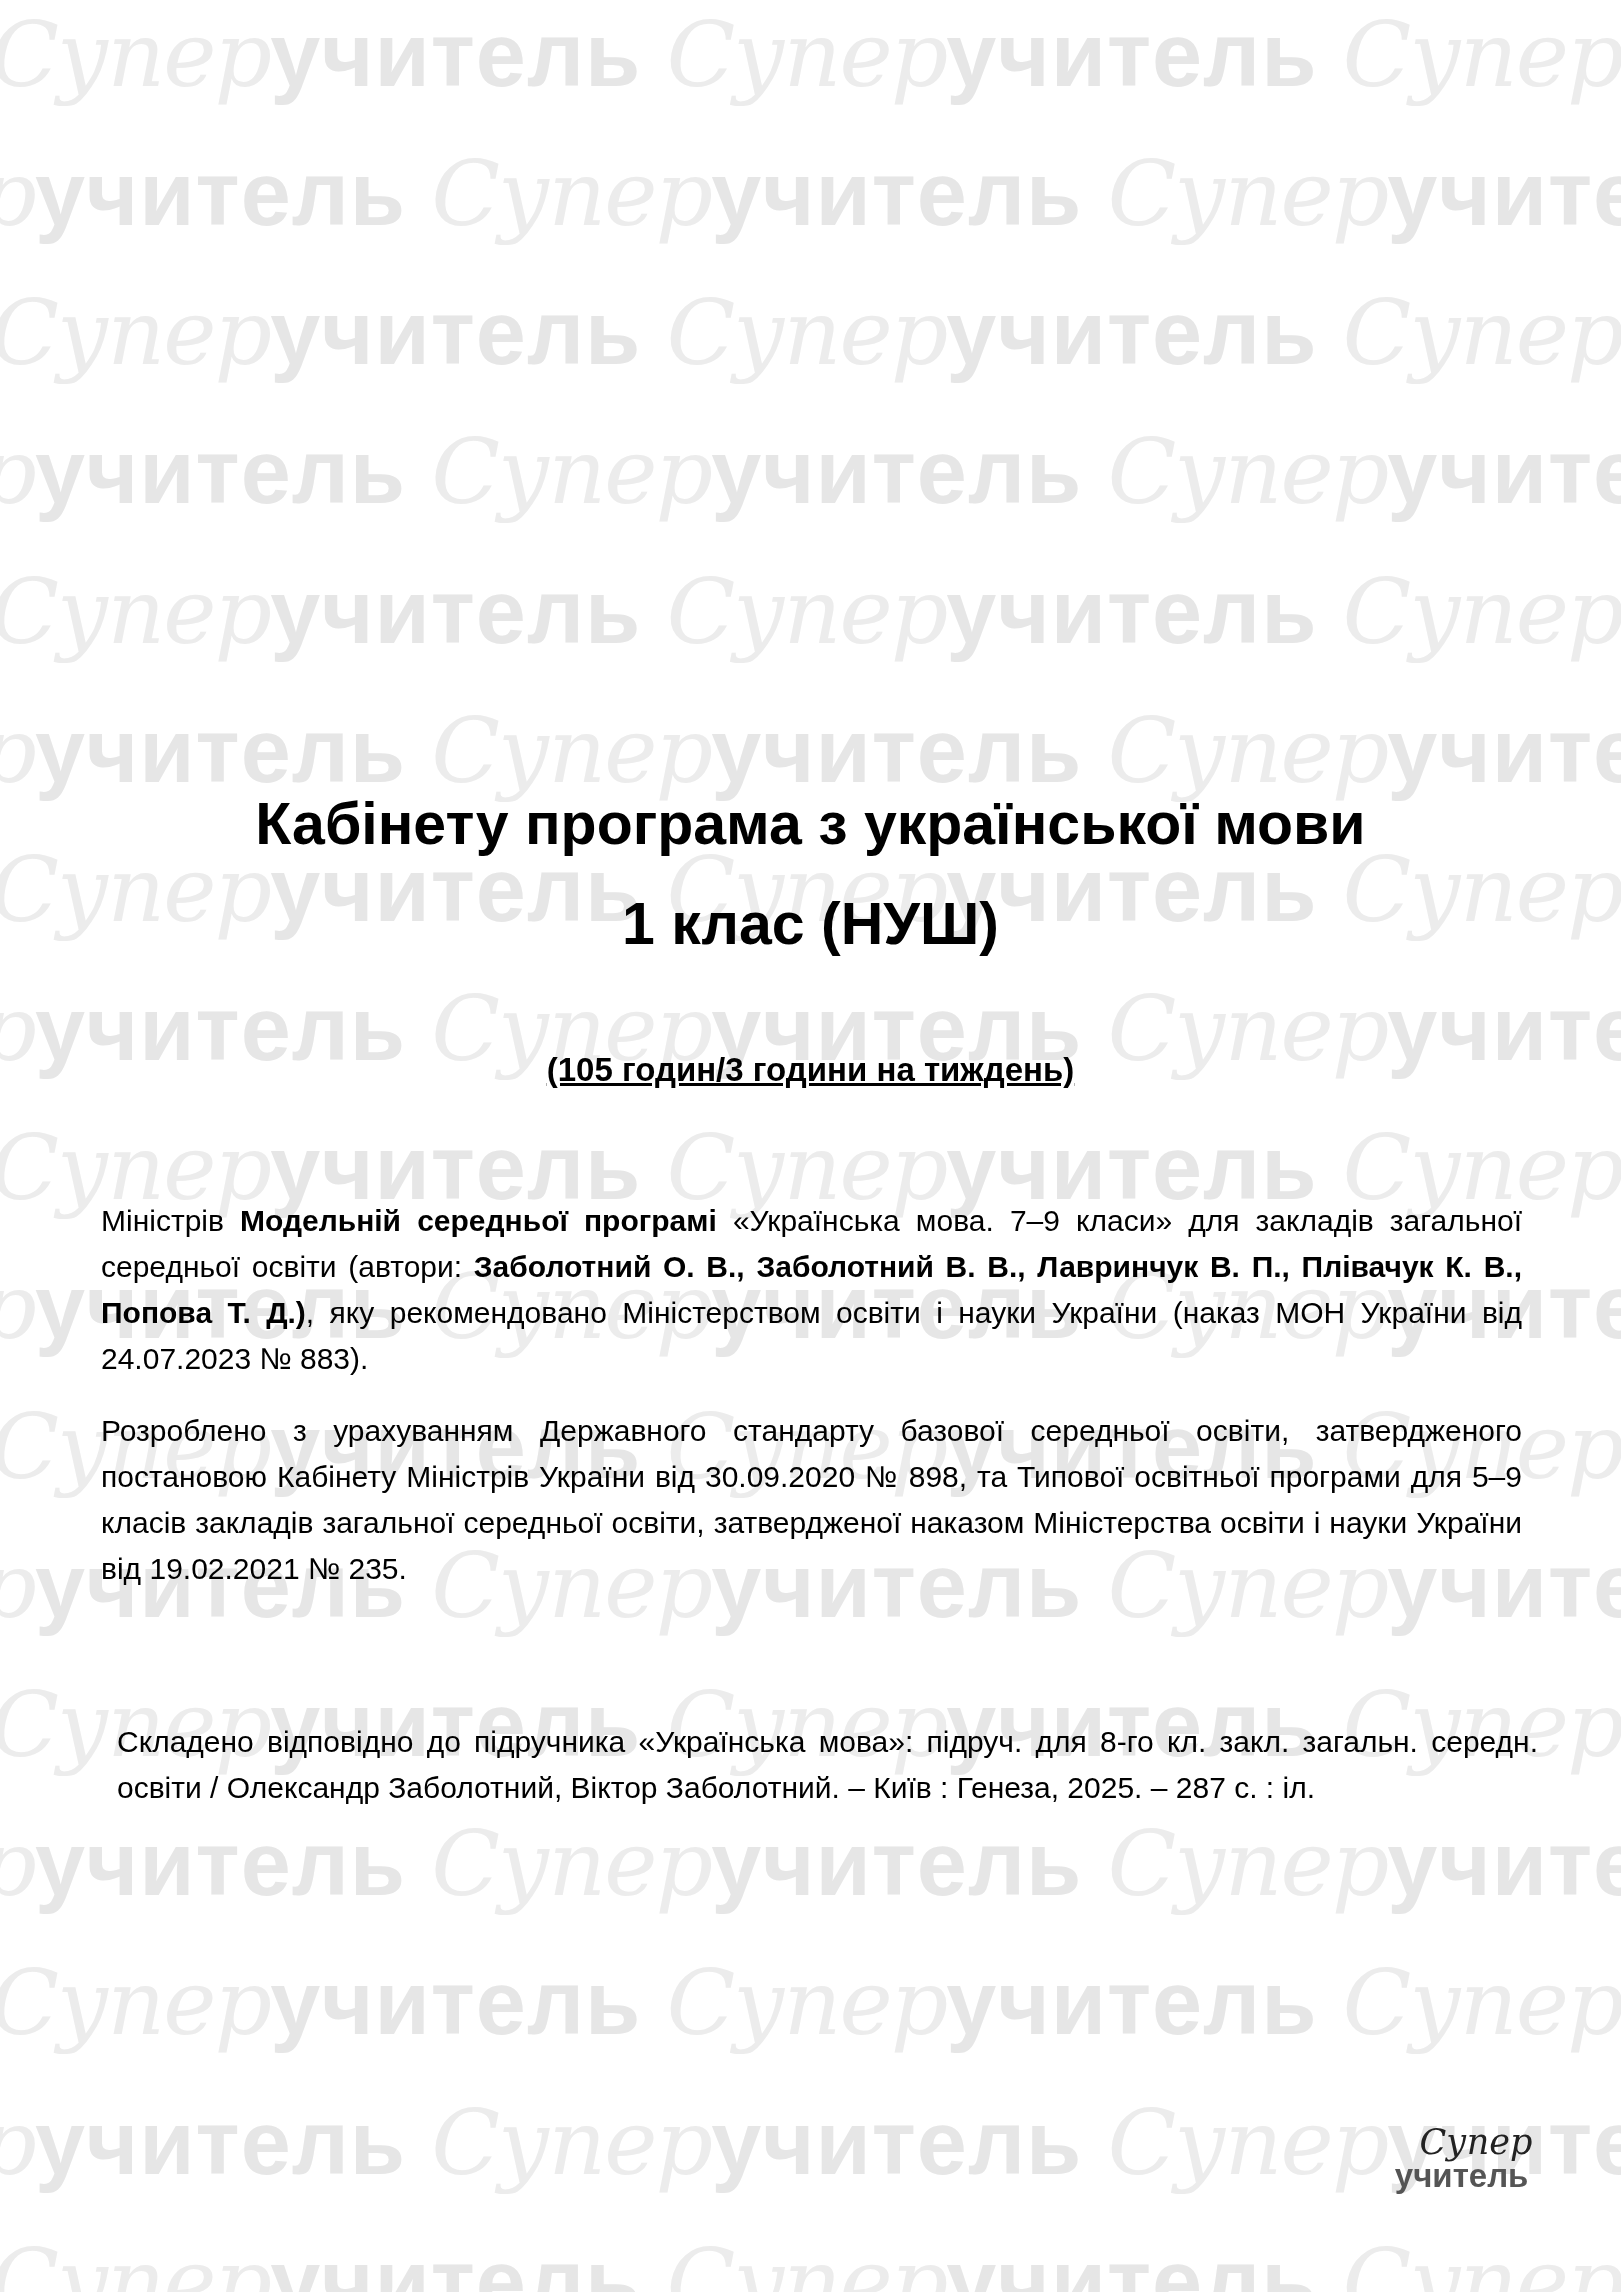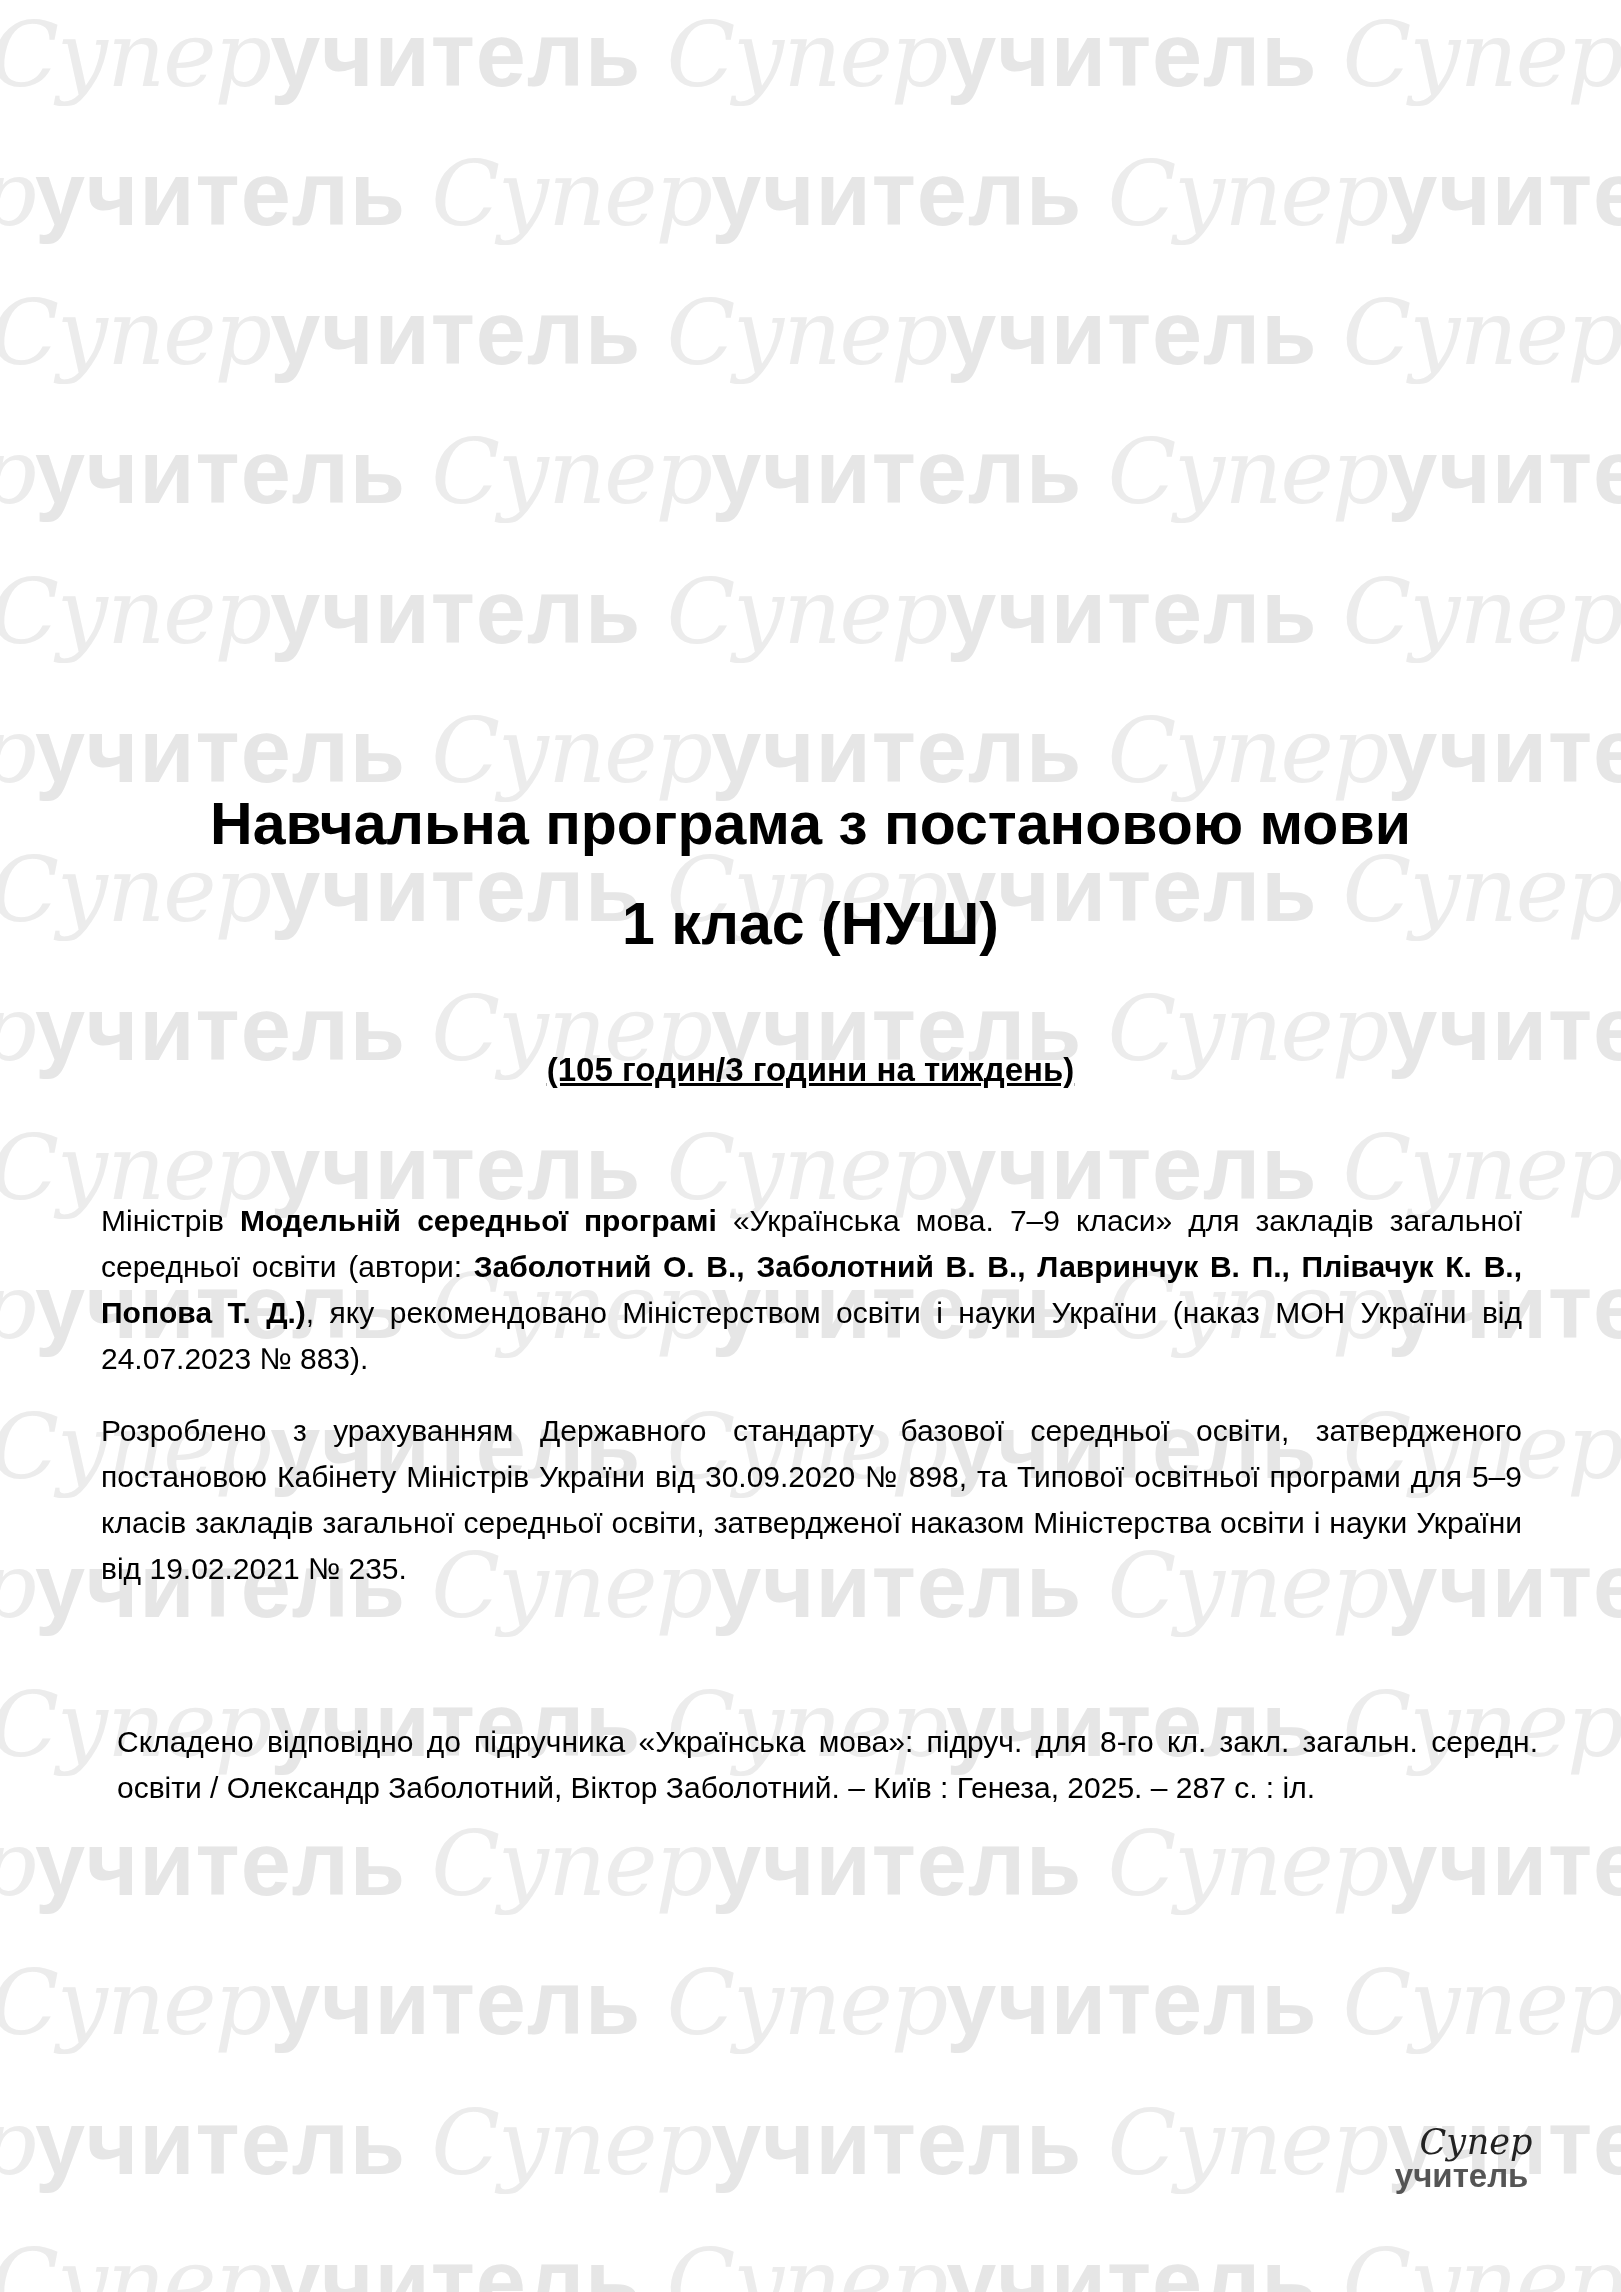--- a/index.html
+++ b/index.html
@@ -60,21 +60,21 @@
     <div class="wm-row" style="top: 1541px; left: -245px;"><span class="wm-script">Супер</span><span class="wm-bold">учитель</span> <span class="wm-script">Супер</span><span class="wm-bold">учитель</span> <span class="wm-script">Супер</span><span class="wm-bold">учитель</span>   </div>
     <div class="wm-row" style="top: 1680px; left: -9.8px;"><span class="wm-script">Супер</span><span class="wm-bold">учитель</span> <span class="wm-script">Супер</span><span class="wm-bold">учитель</span> <span class="wm-script">Супер</span>   </div>
     <div class="wm-row" style="top: 1819px; left: -245px;"><span class="wm-script">Супер</span><span class="wm-bold">учитель</span> <span class="wm-script">Супер</span><span class="wm-bold">учитель</span> <span class="wm-script">Супер</span><span class="wm-bold">учитель</span>   </div>
     <div class="wm-row" style="top: 1958px; left: -9.8px;"><span class="wm-script">Супер</span><span class="wm-bold">учитель</span> <span class="wm-script">Супер</span><span class="wm-bold">учитель</span> <span class="wm-script">Супер</span>   </div>
     <div class="wm-row" style="top: 2098px; left: -245px;"><span class="wm-script">Супер</span><span class="wm-bold">учитель</span> <span class="wm-script">Супер</span><span class="wm-bold">учитель</span> <span class="wm-script">Супер</span><span class="wm-bold">учитель</span>   </div>
     <div class="wm-row" style="top: 2237px; left: -9.8px;"><span class="wm-script">Супер</span><span class="wm-bold">учитель</span> <span class="wm-script">Супер</span><span class="wm-bold">учитель</span> <span class="wm-script">Супер</span>   </div>
   </div>
 
 <div class="page">
   <div class="title">
-    <div>Навчальна програма з постановою мови</div>
+    <div>Кабінету програма з української мови</div>
     <div>1 клас (НУШ)</div>
   </div>
 
   <div class="subtitle">(105 годин/3 години на тиждень)</div>
 
   <p class="para p1" style="margin:0"><span>Міністрів </span><b>Модельній середньої програмі</b><span> «Українська мова. 7–9 класи» для закладів загальної середньої освіти (автори: </span><b>Заболотний О. В., Заболотний В. В., Лавринчук В. П., Плівачук К. В., Попова Т. Д.)</b><span>, яку рекомендовано Міністерством освіти і науки України (наказ МОН України від 24.07.2023 № 883).</span></p>
 
   <p class="para p2" style="margin:0">Розроблено з урахуванням Державного стандарту базової середньої освіти, затвердженого постановою Кабінету Міністрів України від 30.09.2020 № 898, та Типової освітньої програми для 5–9 класів закладів загальної середньої освіти, затвердженої наказом Міністерства освіти і науки України від 19.02.2021 № 235.</p>
 
   <p class="para p3" style="margin:16px">Складено відповідно до підручника «Українська мова»: підруч. для 8-го кл. закл. загальн. середн. освіти / Олександр Заболотний, Віктор Заболотний. – Київ : Генеза, 2025. – 287 с. : іл.</p>

